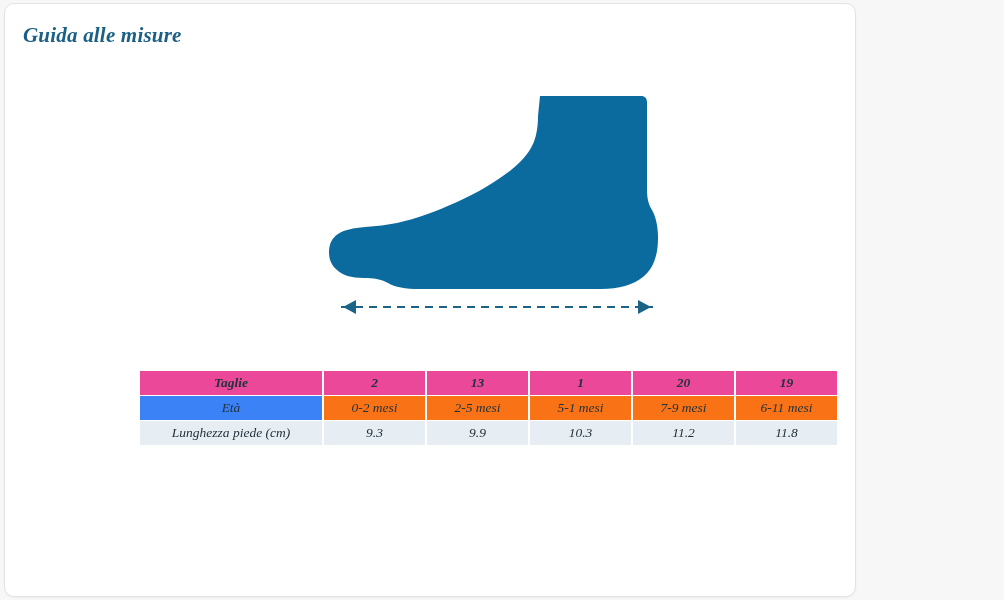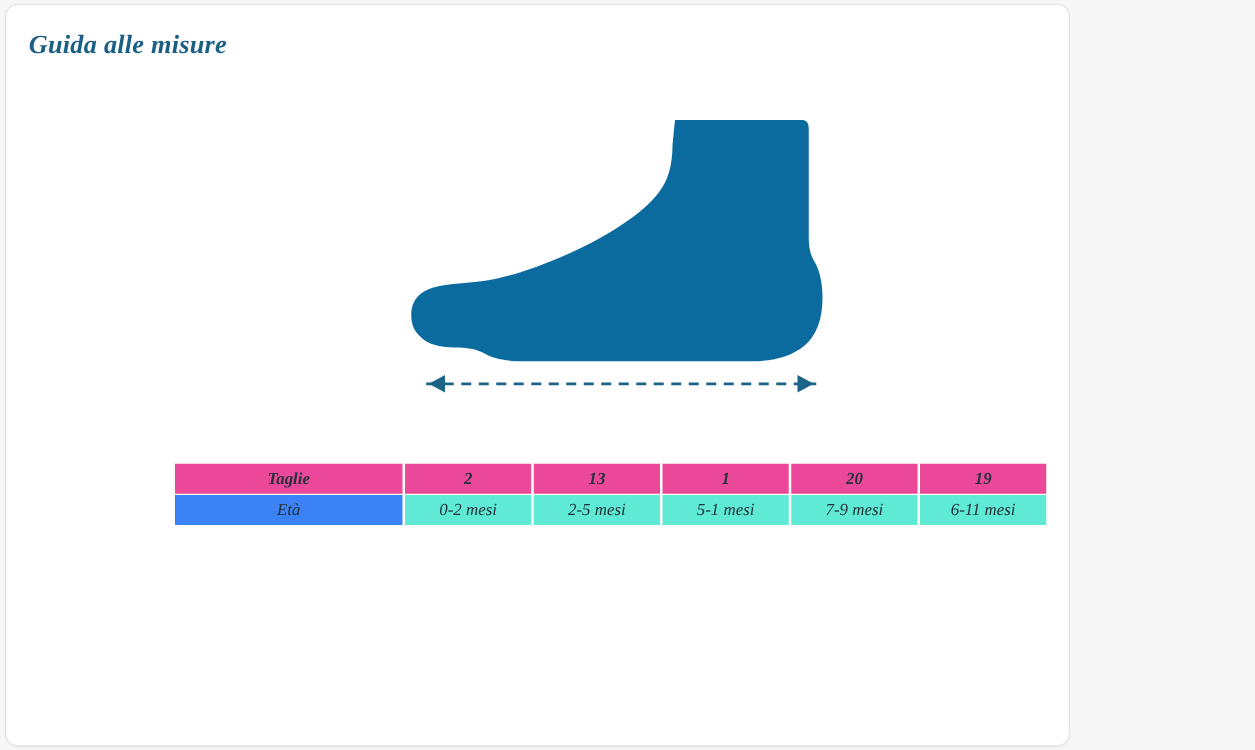--- a/index.html
+++ b/index.html
@@ -80,21 +80,21 @@
     font-size: 14px;
     height: 26px;
   }
   tr.header-row th.row-label {
     text-align: left;
     font-size: 15.5px;
   }
 
   
   tr.age-row td {
-    background: #5eead4;
+    background: #f97316;
   }
   tr.age-row td.row-label {
     background: #3b82f6;
     text-align: left;
     font-weight: normal;
   }
 
   
   tr.length-row td {
     background: #e6edf3;
@@ -169,16 +169,24 @@
     </thead>
     <tbody>
       <tr class="age-row">
         <td class="row-label">Età</td>
         <td>0-2 mesi</td>
         <td>2-5 mesi</td>
         <td>5-1 mesi</td>
         <td>7-9 mesi</td>
         <td>6-11 mesi</td>
       </tr>
+      <tr class="length-row">
+        <td class="row-label">Lunghezza piede (cm)</td>
+        <td>9.3</td>
+        <td>9.9</td>
+        <td>10.3</td>
+        <td>11.2</td>
+        <td>11.8</td>
+      </tr>
     </tbody>
   </table>
 
 </div>
 
 </body></html>

